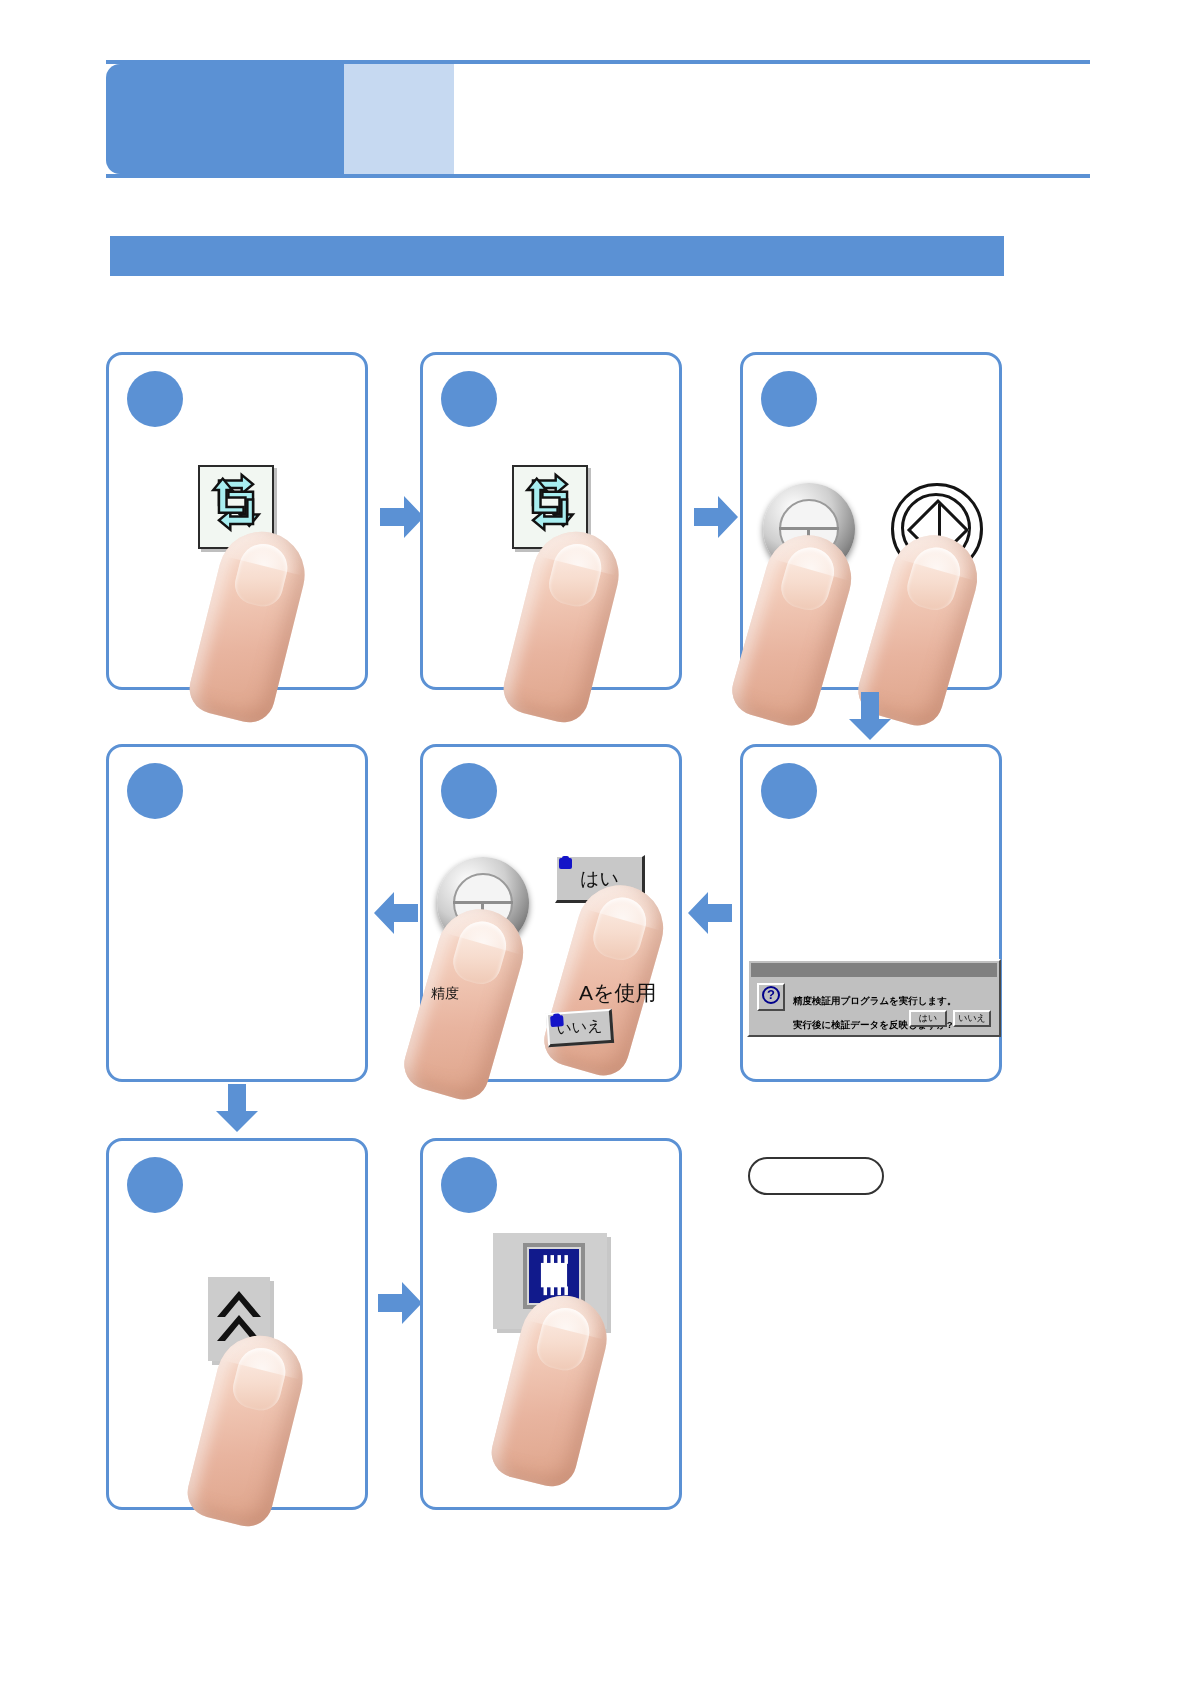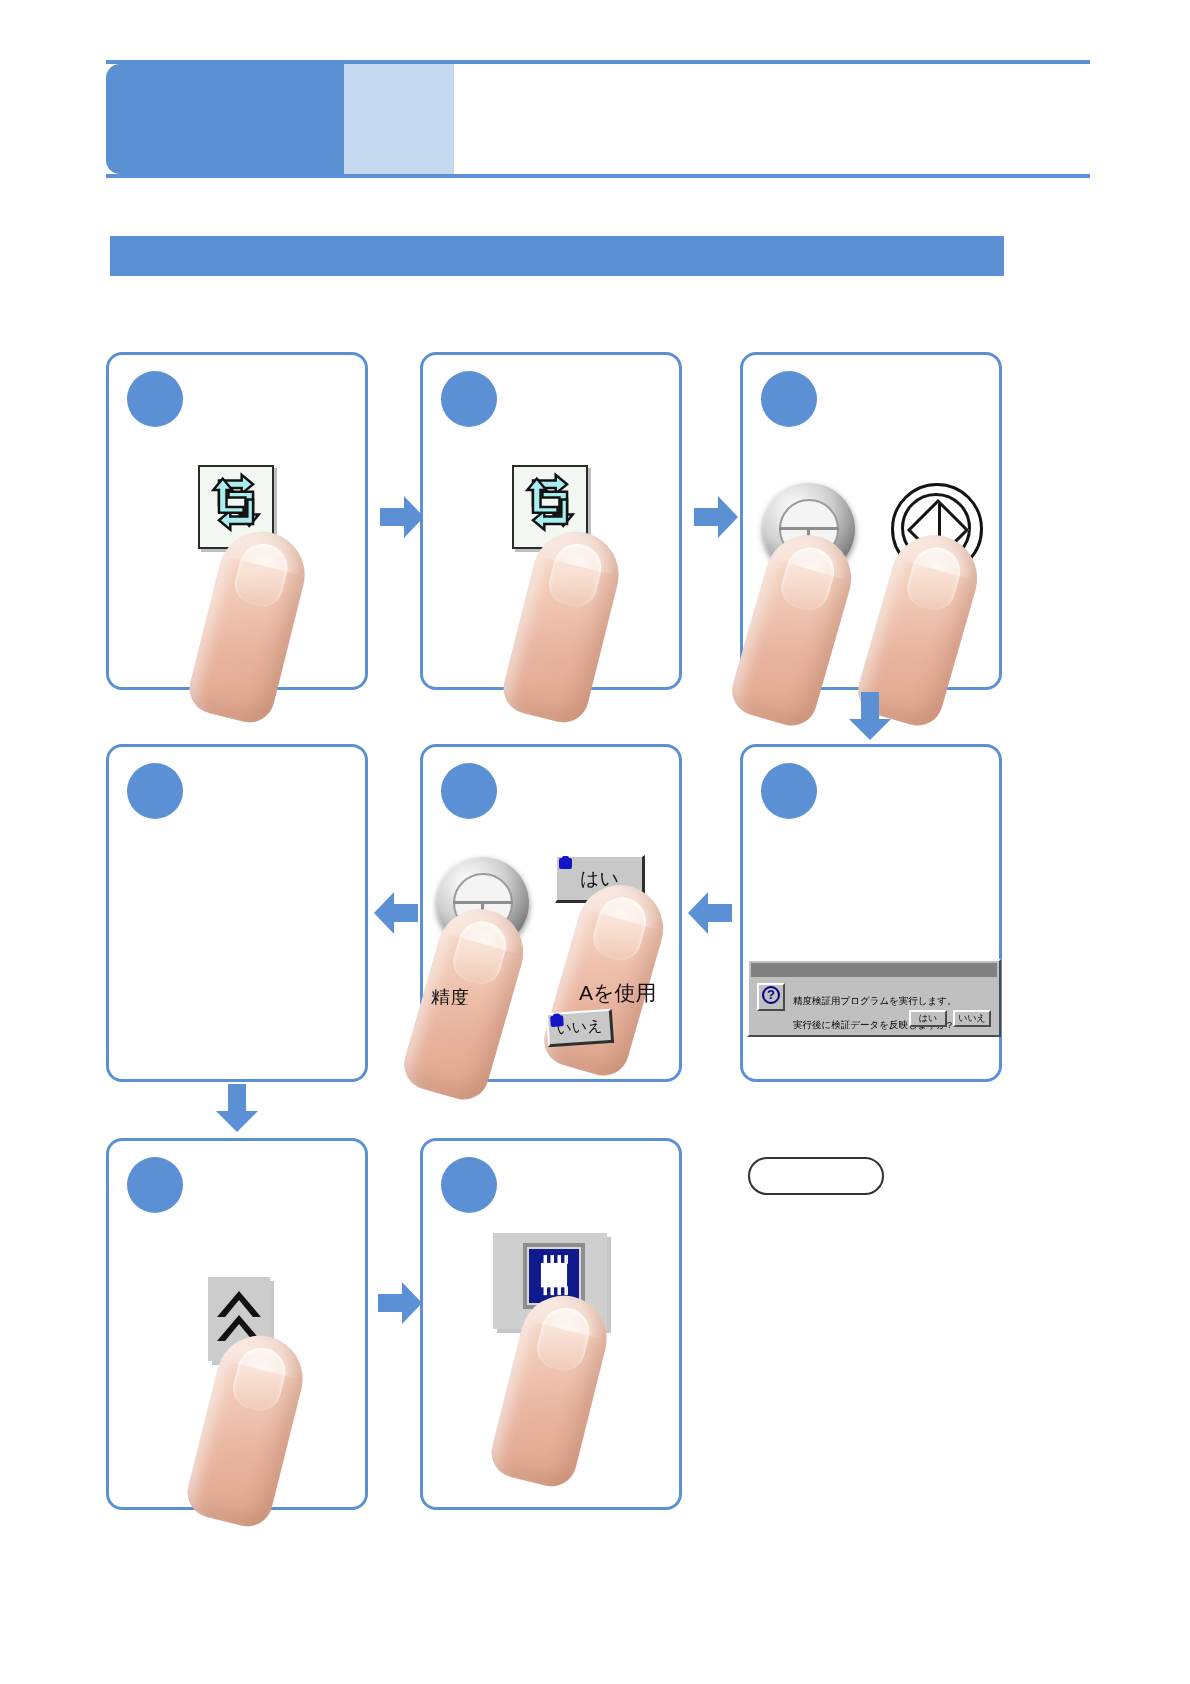--- a/index.html
+++ b/index.html
@@ -166,21 +166,21 @@
     border-right:2px solid #4a4a4a;border-bottom:2px solid #4a4a4a;
     box-sizing:border-box;
   }
   .win-dialog .qicon .glyph{
     position:absolute;left:3px;top:1px;width:18px;height:18px;border-radius:50%;
     border:2px solid #00008b;box-sizing:border-box;
     color:#00008b;font-size:13px;font-weight:bold;line-height:14px;text-align:center;
   }
   .win-dialog .msg{
     position:absolute;left:44px;top:22px;right:6px;
-    line-height:12px;white-space:pre-line;font-size:9.5px;
+    line-height:12px;white-space:pre-line;font-size:9.5px;font-weight:bold;
   }
   .win-dialog .btnrow{
     position:absolute;right:8px;bottom:8px;display:flex;gap:6px;
   }
   .win-dialog .wbtn{
     min-width:38px;height:17px;background:#c0c0c0;
     border-top:2px solid #ffffff;border-left:2px solid #ffffff;
     border-right:2px solid #4a4a4a;border-bottom:2px solid #4a4a4a;
     box-sizing:border-box;font-size:9px;line-height:13px;text-align:center;
   }
@@ -347,21 +347,21 @@
     <span class="pin"></span>
     <span>はい</span>
   </div>
 
   <div class="finger" style="left:166px;top:140px;transform:rotate(16deg);">
     <div class="skin"></div>
     <div class="nail"></div>
     <div class="tipshade"></div>
   </div>
 
-  <div class="caption" style="left:8px;top:238px;font-size:19px;overflow:hidden;height:20px;">精度</div>
+  <div class="caption" style="left:8px;top:238px;font-size:14px;overflow:hidden;height:20px;">精度</div>
   <div class="caption" style="left:156px;top:232px;font-size:21px;">Aを使用</div>
 
   <div class="lcd-btn" style="left:124px;top:264px;width:66px;height:34px;font-size:15px;transform:rotate(-4deg);">
     <span class="pin"></span>
     <span>いいえ</span>
   </div>
 </div>
 
 <div class="arrow" style="left:688px;top:892px;">
   <svg width="44" height="42" viewBox="0 0 44 42">

